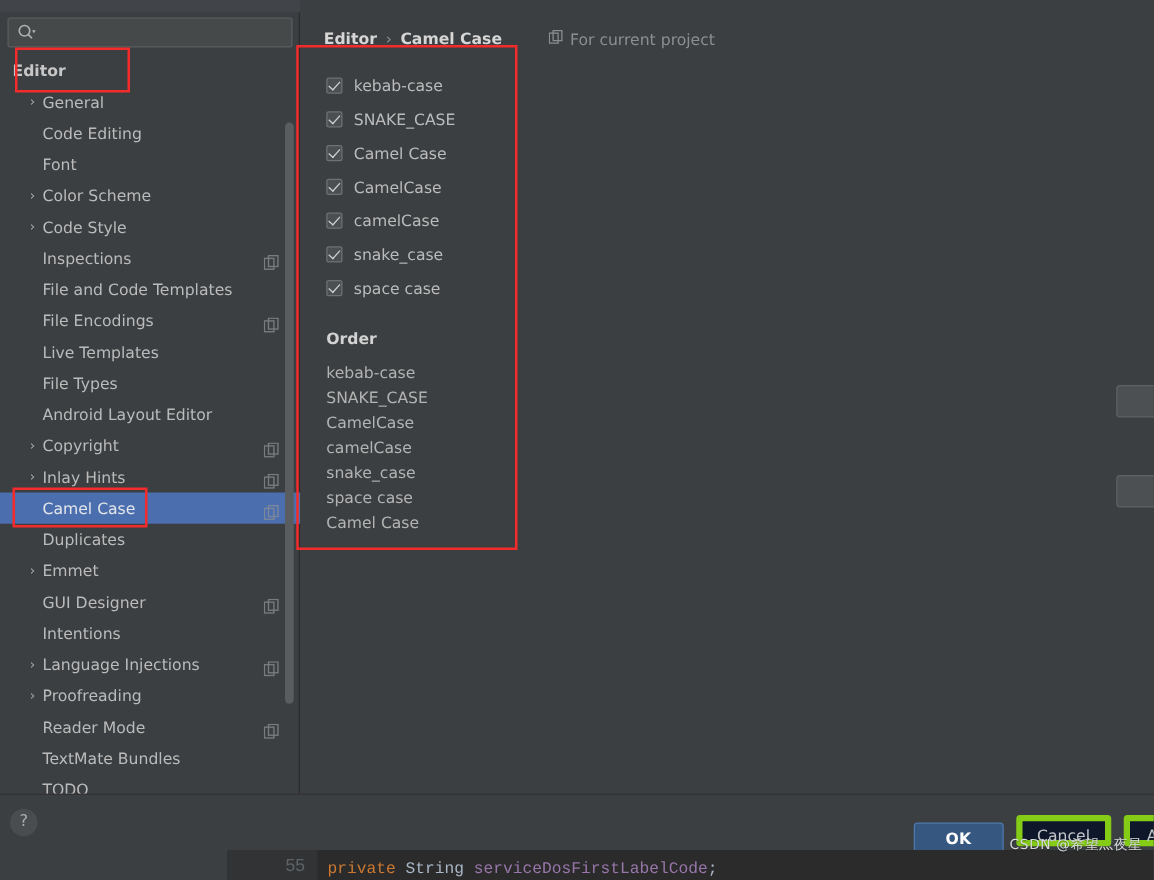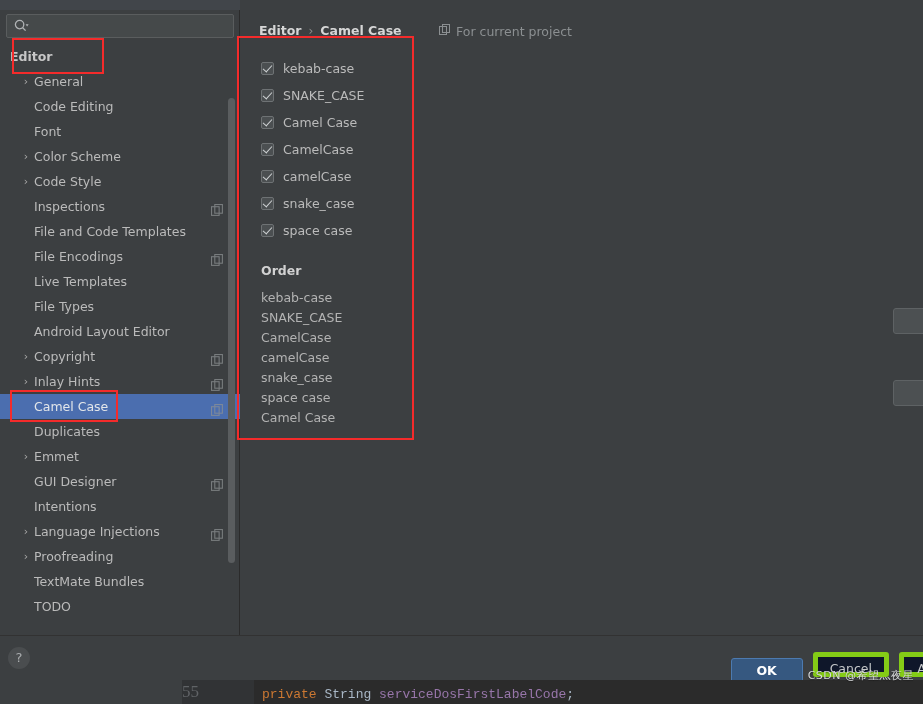--- a/index.html
+++ b/index.html
@@ -162,23 +162,23 @@
   .dbtn.clipped { min-width: 72px; margin-right: -48px; }
 
   
   .editor-strip {
     position: absolute; left: 0; top: 680px; width: 923px; height: 24px;
     background: #2b2b2b;
   }
   .es-left { position: absolute; left: 0; top: 0; width: 182px; height: 24px; background: #3c3f41; }
   .es-gutter {
     position: absolute; left: 182px; top: 0; width: 72px; height: 24px;
-    background: #313335; color: #606366; font-size: 17px;
-    padding-right: 10px; line-height: 24px;
-    font-family: Liberation Serif, serif;
+    background: #313335; color: #606366; font-size: 14px;
+    text-align: right; padding-right: 10px; line-height: 24px;
+    font-family: Liberation Sans, sans-serif;
   }
   .es-code {
     position: absolute; left: 262px; top: 3px; height: 24px;
     line-height: 24px; font-size: 13px;
     font-family: Liberation Mono, monospace;
     white-space: pre;
   }
   .kw { color: #cc7832; }
   .ty { color: #a9b7c6; }
   .fld { color: #9876aa; }
@@ -251,20 +251,24 @@
         <div class="tree-row lvl1"><span class="lbl">GUI Designer</span><span class="copy-badge"><svg width="13" height="13" viewBox="0 0 12 12">
               <rect x="0.5" y="2.5" width="7" height="8" fill="none" stroke="#8d9193" stroke-width="1"></rect>
               <rect x="3.5" y="0.5" width="7" height="8" fill="none" stroke="#8d9193" stroke-width="1"></rect>
             </svg></span></div>
         <div class="tree-row lvl1"><span class="lbl">Intentions</span></div>
         <div class="tree-row lvl1"><span class="arrow">›</span><span class="lbl">Language Injections</span><span class="copy-badge"><svg width="13" height="13" viewBox="0 0 12 12">
               <rect x="0.5" y="2.5" width="7" height="8" fill="none" stroke="#8d9193" stroke-width="1"></rect>
               <rect x="3.5" y="0.5" width="7" height="8" fill="none" stroke="#8d9193" stroke-width="1"></rect>
             </svg></span></div>
         <div class="tree-row lvl1"><span class="arrow">›</span><span class="lbl">Proofreading</span></div>
+        <div class="tree-row lvl1"><span class="lbl">Reader Mode</span><span class="copy-badge"><svg width="13" height="13" viewBox="0 0 12 12">
+              <rect x="0.5" y="2.5" width="7" height="8" fill="none" stroke="#8d9193" stroke-width="1"></rect>
+              <rect x="3.5" y="0.5" width="7" height="8" fill="none" stroke="#8d9193" stroke-width="1"></rect>
+            </svg></span></div>
         <div class="tree-row lvl1"><span class="lbl">TextMate Bundles</span></div>
         <div class="tree-row lvl1"><span class="lbl">TODO</span></div>
       </div>
 
     <div class="sb-track">
       <div class="sb-thumb"></div>
     </div>
   </div>
 
   <div class="main">

